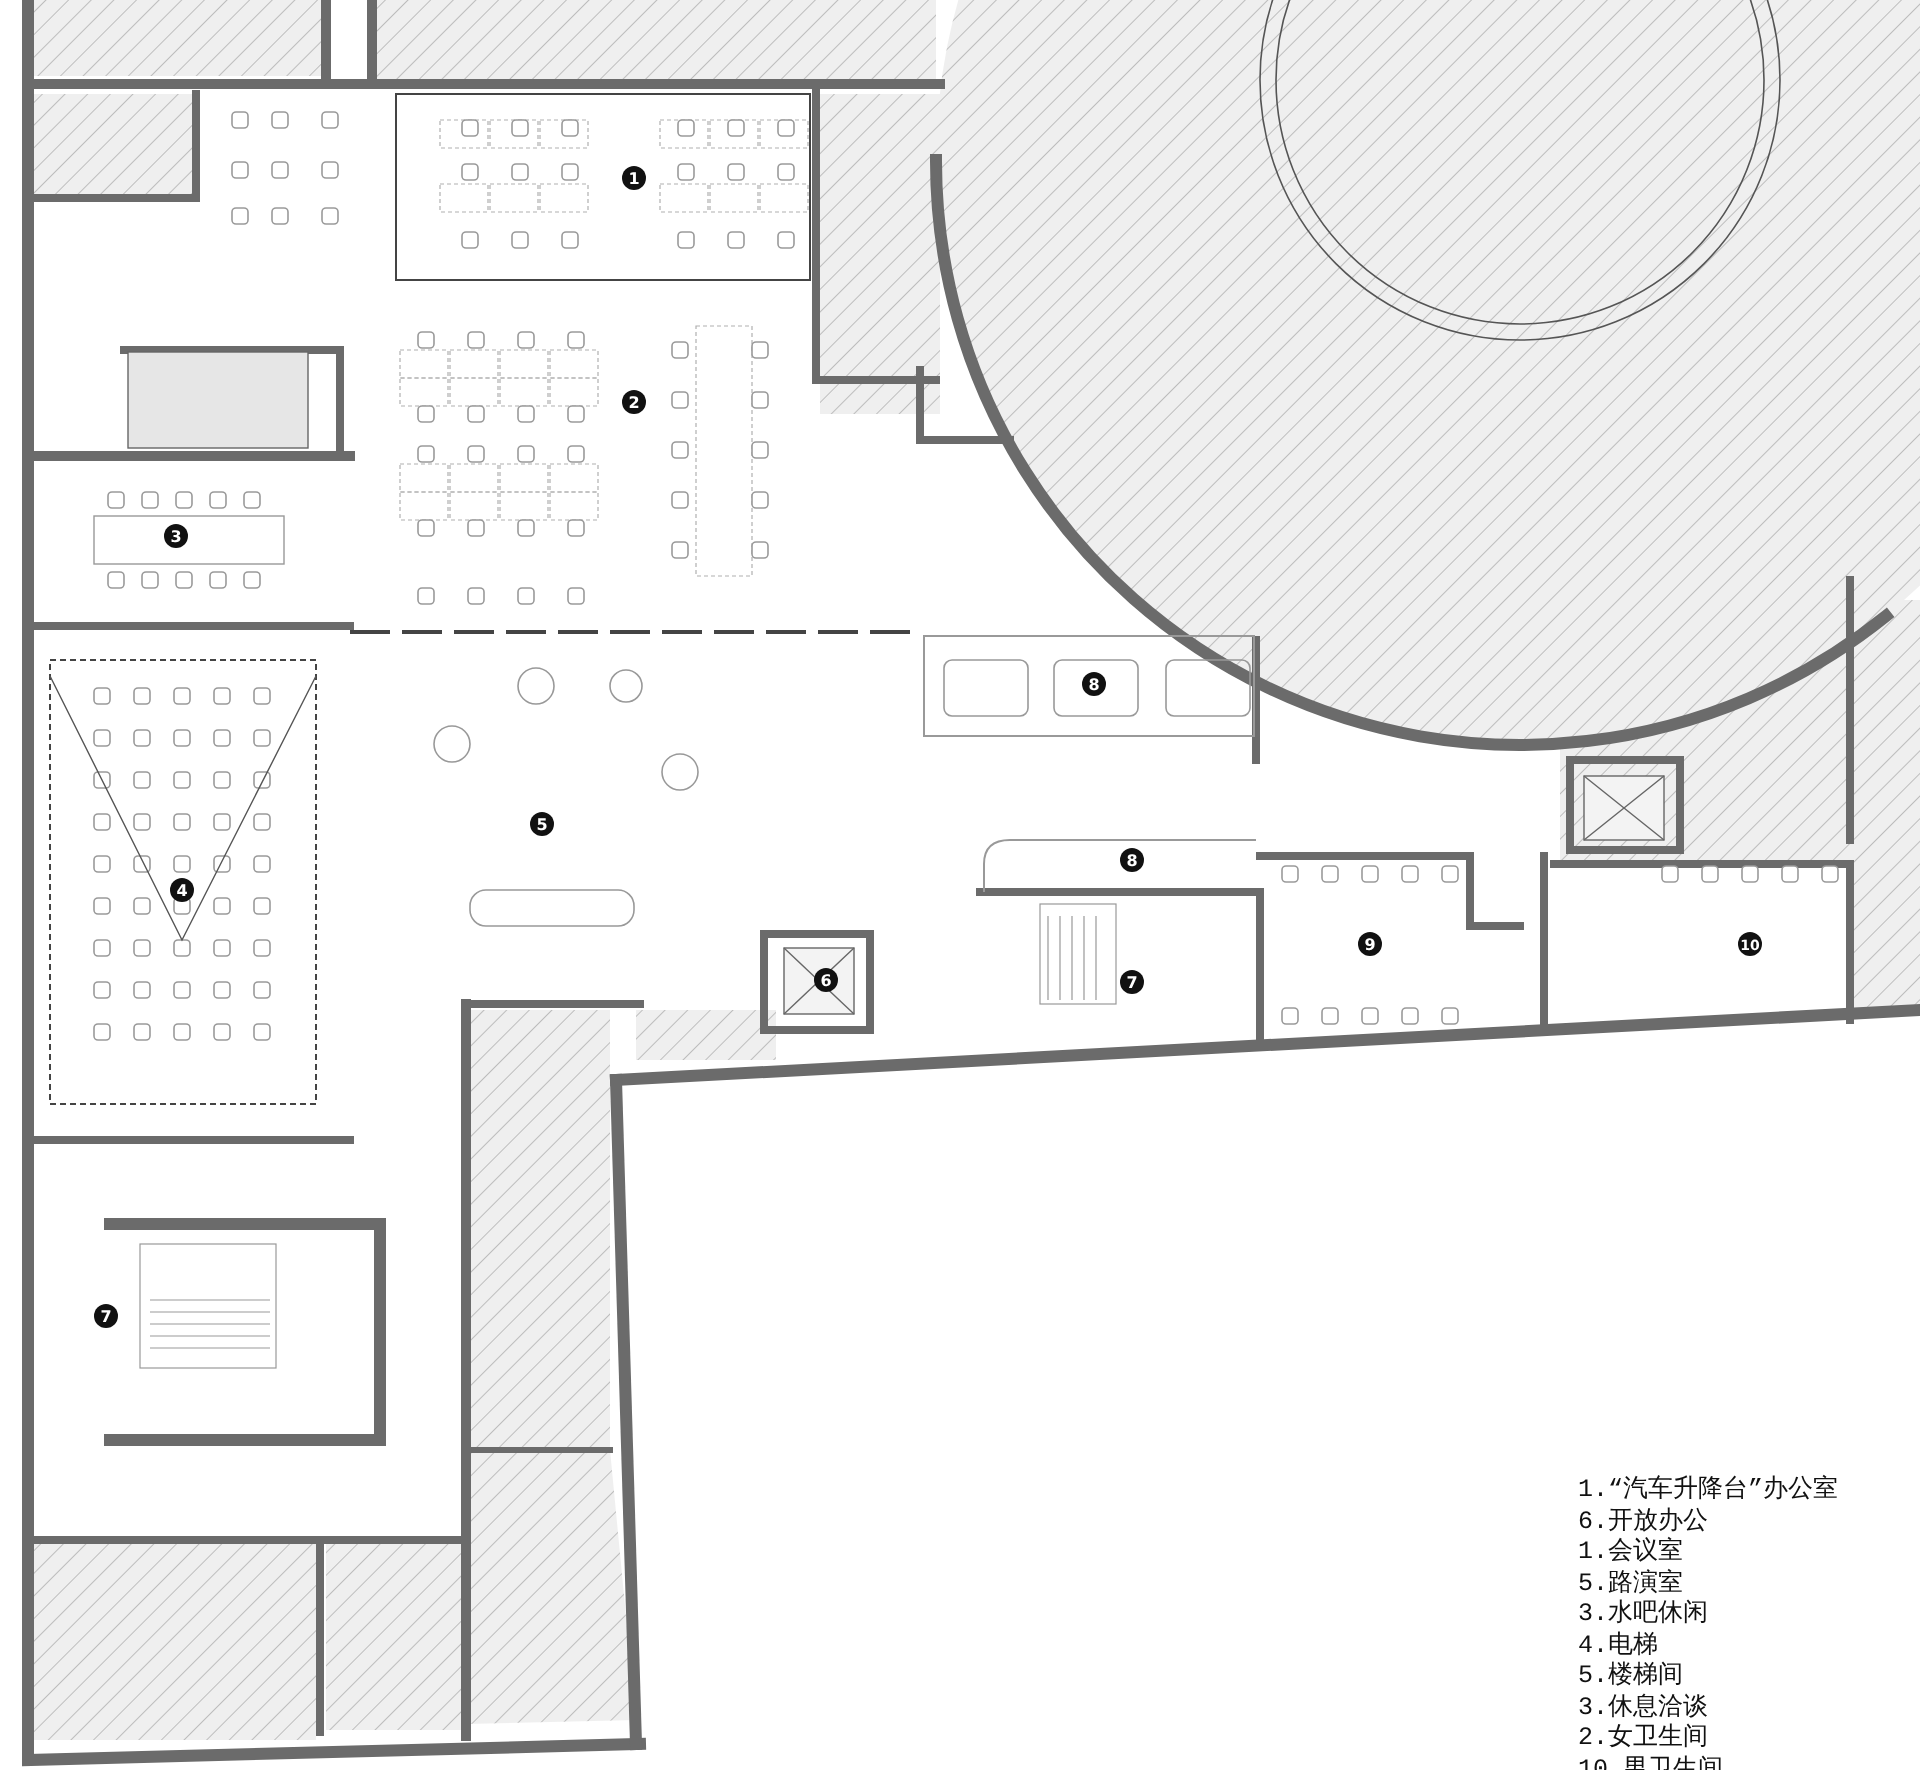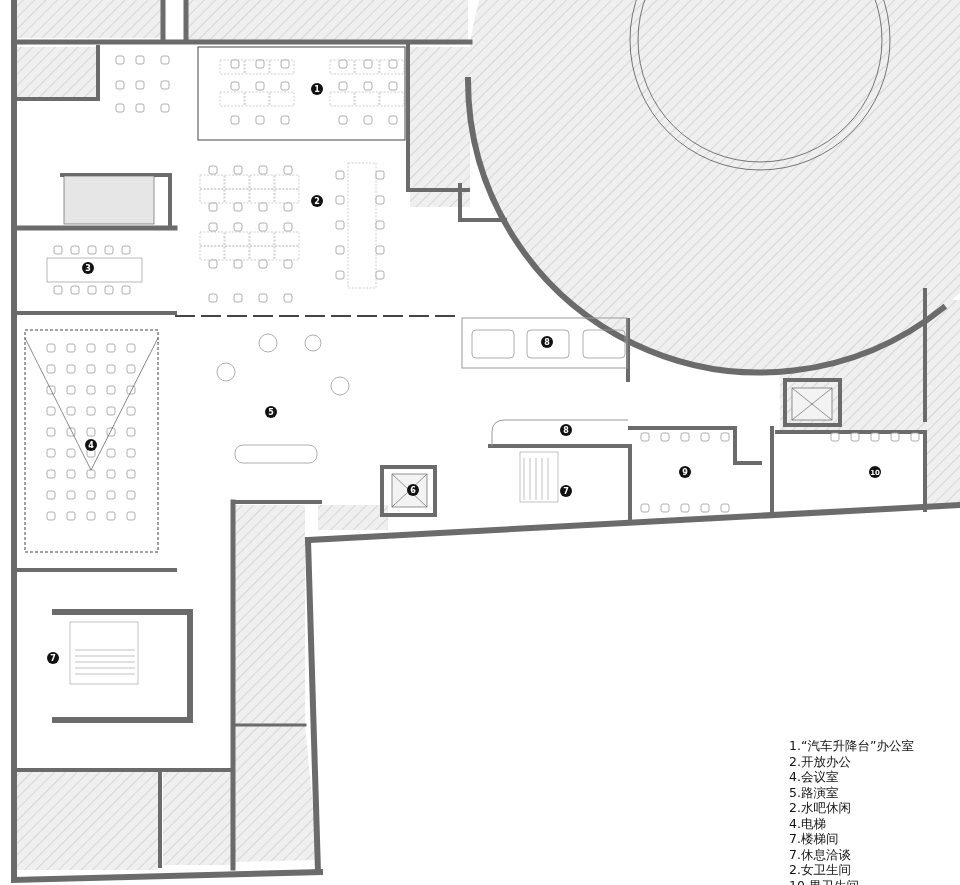--- a/index.html
+++ b/index.html
@@ -1,19 +1,19 @@
 <!DOCTYPE html>
 <html><head>
 <meta charset="utf-8">
 <style>
   html,body{margin:0;padding:0;background:#fff;}
   body{width:960px;height:885px;position:relative;overflow:hidden;font-family:"DejaVu Sans",sans-serif;}
   #plan{position:absolute;left:0;top:0;width:960px;height:885px;}
   .legend{position:absolute;left:789px;top:738px;width:170px;font-family:"DejaVu Sans",sans-serif;font-size:12.5px;line-height:15.5px;color:#111;}
-  .legend div{white-space:nowrap;}
+  .legend div{white-space:nowrap;font-family:Liberation Mono, monospace;}
   .marker text{font-family:"DejaVu Sans",sans-serif;font-size:8px;font-weight:bold;fill:#fff;}
 </style>
 </head>
 <body>
 
 <svg id="plan" viewBox="0 0 960 885" xmlns="http://www.w3.org/2000/svg">
   <defs>
     <pattern id="hatch" patternUnits="userSpaceOnUse" width="8" height="8" patternTransform="rotate(45)">
       <rect width="8" height="8" fill="#efefef"></rect>
       <line x1="0" y1="0" x2="0" y2="8" stroke="#bdbdbd" stroke-width="1"></line>
@@ -331,22 +331,22 @@
       </g>
     <g>
         <circle cx="875" cy="472" r="6" fill="#111"></circle>
         <text x="875" y="475" text-anchor="middle" style="font-size:7px">10</text>
       </g>
   </g>
 </svg>
 
 <div class="legend">
   <div>1.“汽车升降台”办公室</div>
-  <div>2.开放办公</div>
-  <div>4.会议室</div>
+  <div>6.开放办公</div>
+  <div>1.会议室</div>
   <div>5.路演室</div>
-  <div>2.水吧休闲</div>
+  <div>3.水吧休闲</div>
   <div>4.电梯</div>
-  <div>7.楼梯间</div>
-  <div>7.休息洽谈</div>
+  <div>5.楼梯间</div>
+  <div>3.休息洽谈</div>
   <div>2.女卫生间</div>
   <div>10.男卫生间</div>
 </div>
 
 </body></html>

